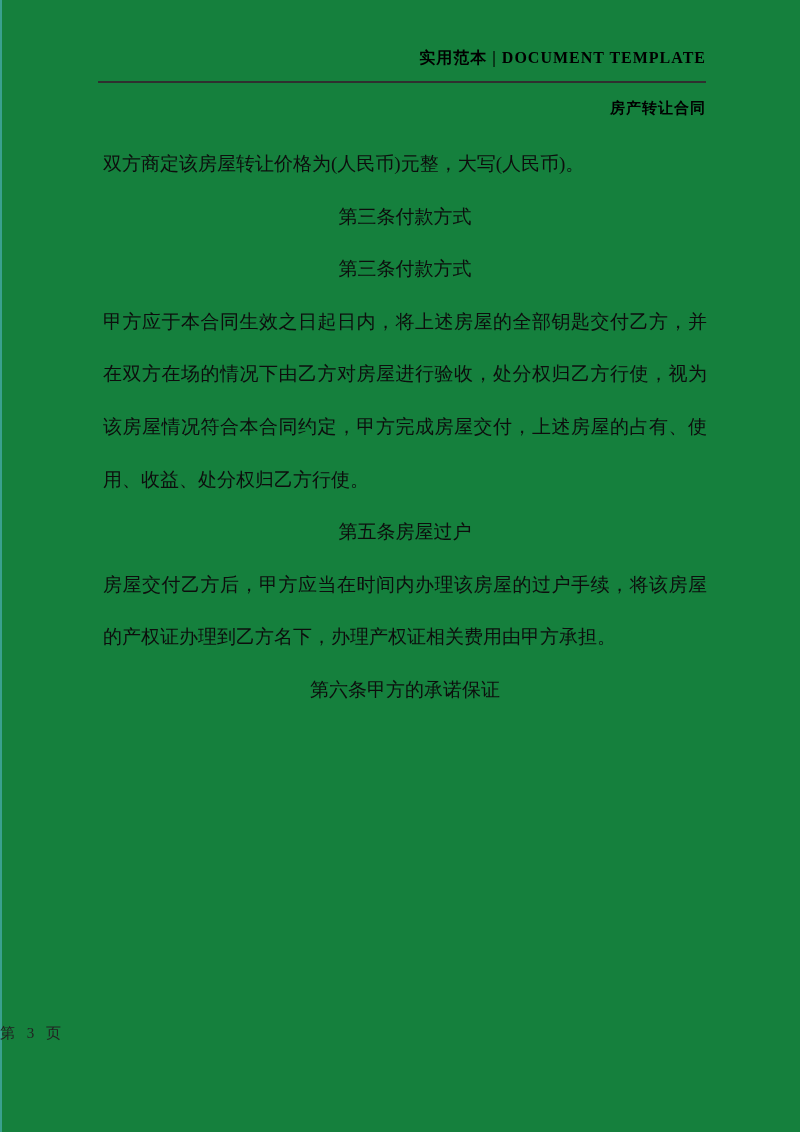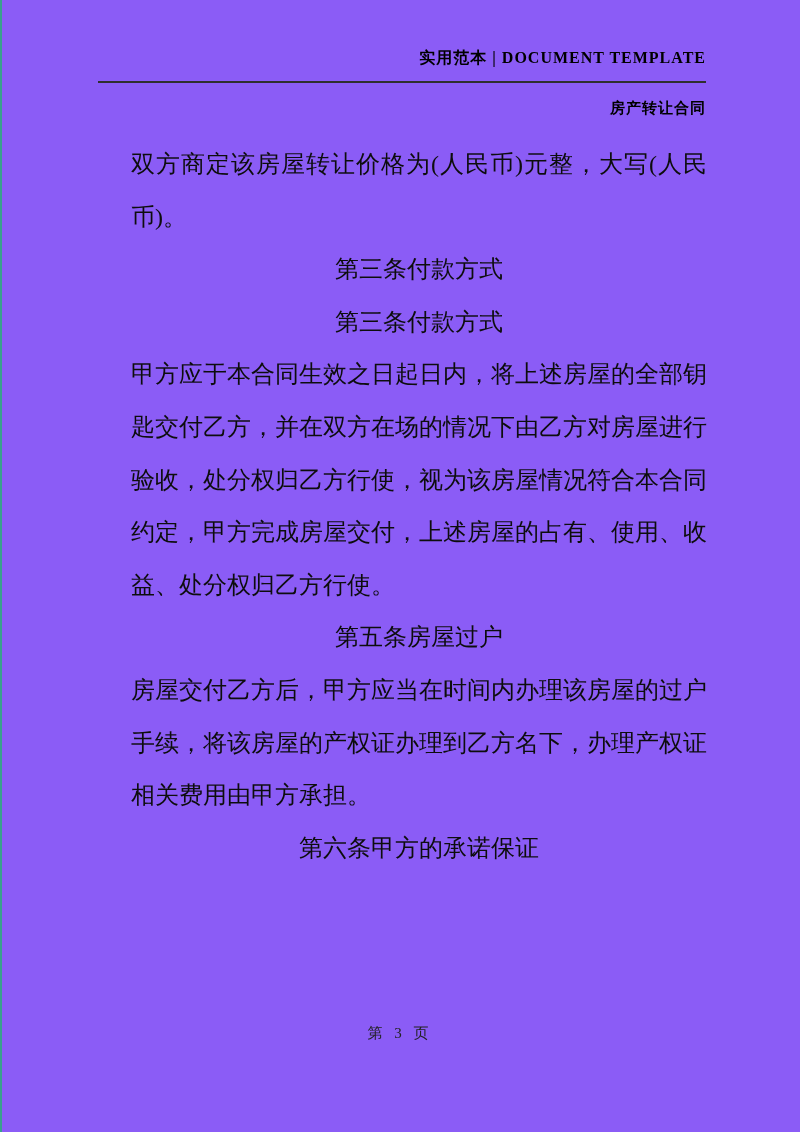--- a/index.html
+++ b/index.html
@@ -7,21 +7,21 @@
   body {
     font-family: "Liberation Serif", "DejaVu Serif", serif;
     background: #ffffff;
     position: relative;
     overflow: hidden;
     color: #111;
   }
   .page {
     position: absolute;
     inset: 0;
-    background: #8b5cf6;
+    background: #15803d;
   }
   .accent-line {
     position: absolute;
     left: 0; top: 0; bottom: 0;
     width: 2px;
     background: #3aa08e;
   }
   .header {
     position: absolute;
     left: 98px; right: 94px; top: 48px;
@@ -54,35 +54,34 @@
     color: #e2e2e2;
     letter-spacing: 1px;
     z-index: 0;
     white-space: nowrap;
     user-select: none;
   }
   .contract-body {
     position: absolute;
     left: 103px; right: 93px; top: 138px;
     z-index: 1;
-    font-size: 24px;
+    font-size: 19px;
     line-height: 52.6px;
     color: #0d0d0d;
-    margin-left: 28px;
   }
   .contract-body .paragraph {
     text-align: justify;
   }
   .contract-body .heading {
     text-align: center;
   }
   .footer {
     position: absolute;
     left: 0; right: 0; top: 1024px;
-    text-align: center;
+    text-align: left;
     font-size: 15px;
     color: #222;
     letter-spacing: 4px;
     z-index: 1;
   }
 </style>
 </head>
 <body>
 
 <div class="page">

